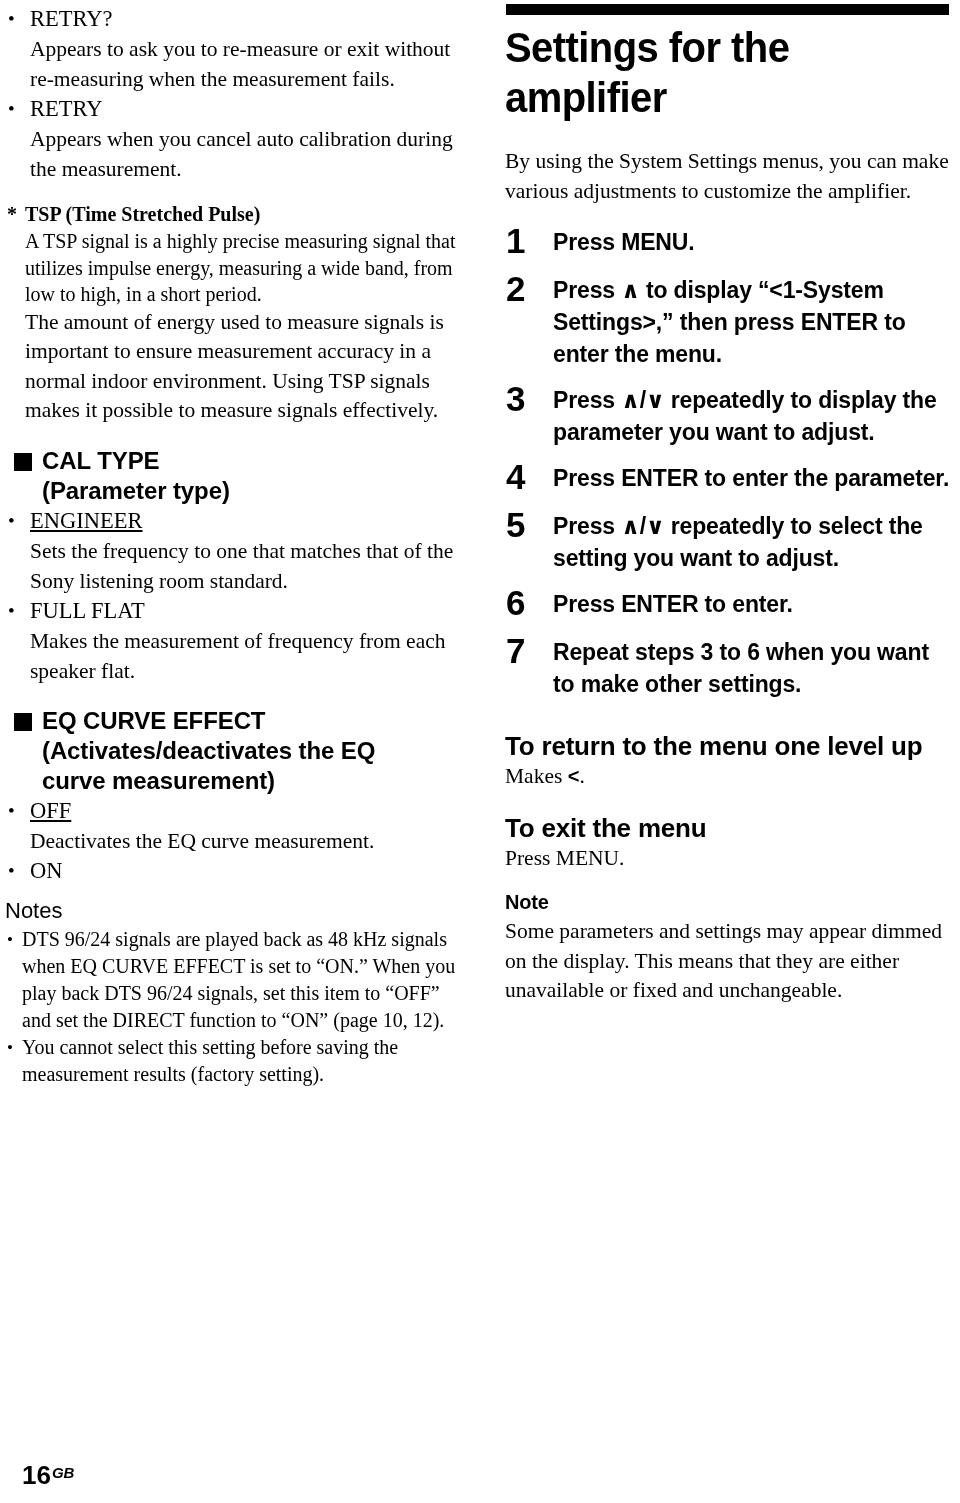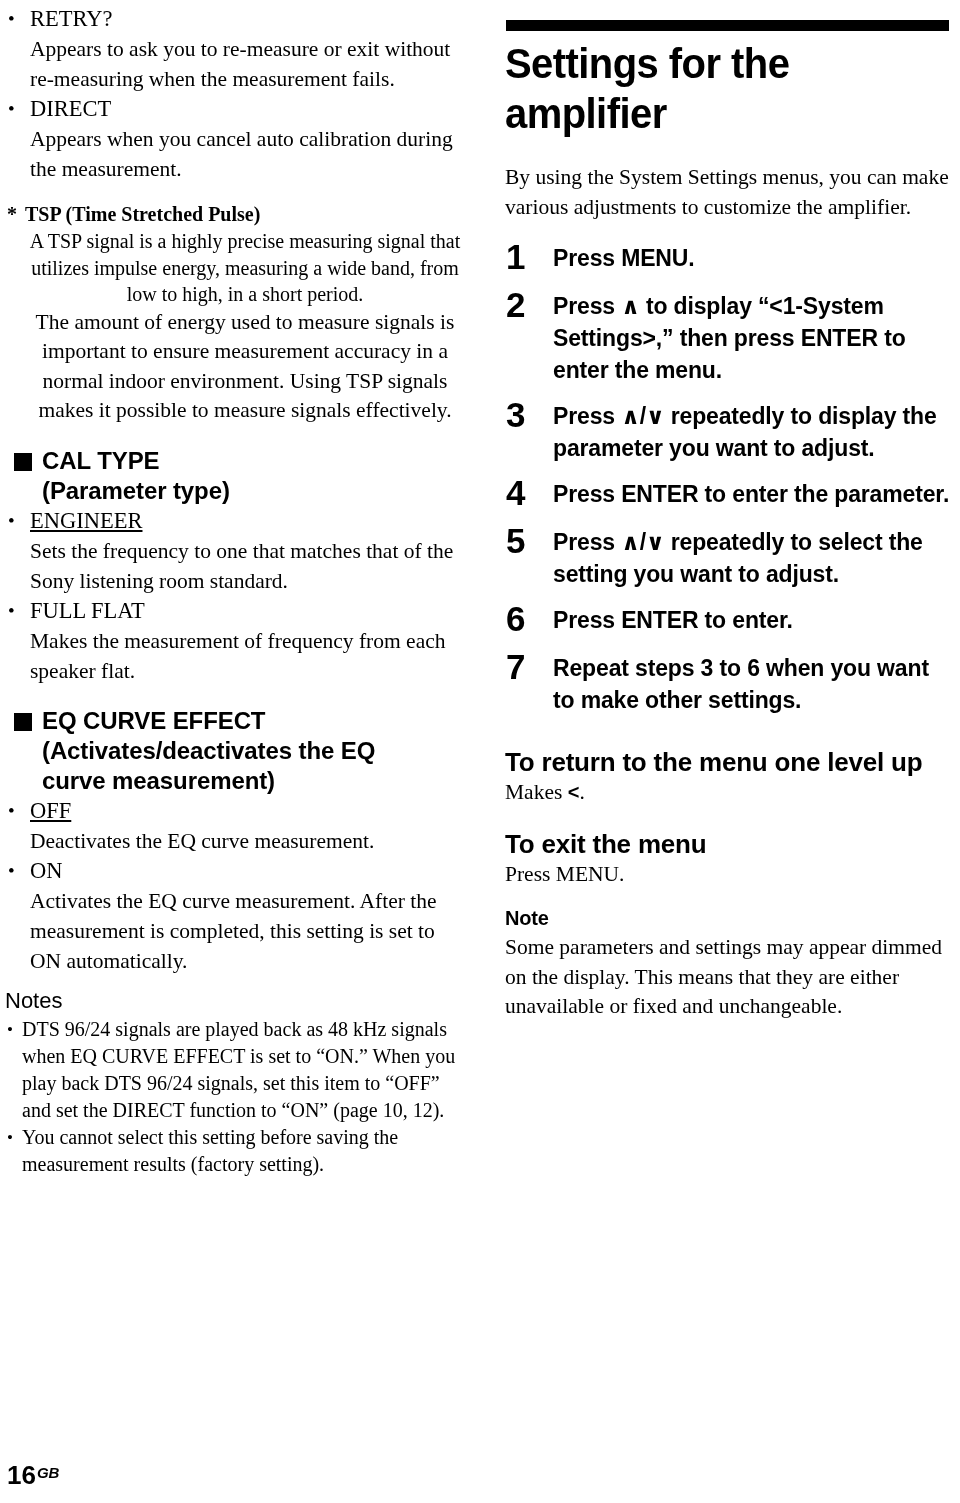--- a/index.html
+++ b/index.html
@@ -25,21 +25,21 @@
   
   .col-left {
     position: absolute;
     left: 5px;
     top: 4px;
     width: 460px;
   }
   .col-right {
     position: absolute;
     left: 505px;
-    top: 20px;
+    top: 4px;
     width: 448px;
   }
 
   
   .bullet-row {
     position: relative;
     padding-left: 25px;
     font-size: 22px;
     line-height: 30px;
   }
@@ -77,21 +77,20 @@
   }
   .footnote-star {
     position: absolute;
     left: 2px;
     top: 0;
   }
   .footnote-body {
     padding-left: 20px;
     font-size: 20px;
     line-height: 26.5px;
-    text-align: center;
   }
   .footnote-body.big {
     font-size: 21.5px;
     line-height: 29.5px;
   }
 
   
   .sec-head {
     font-family: "Liberation Sans", "DejaVu Sans", sans-serif;
     font-weight: bold;
@@ -199,21 +198,21 @@
 
   .sp-30 { height: 30px; }
   .sp-20 { height: 20px; }
   .sp-14 { height: 14px; }
   .sp-10 { height: 10px; }
   .sp-6  { height: 6px; }
 
   
   .footer {
     position: absolute;
-    left: 7px;
+    left: 22px;
     bottom: 14px;
     font-family: "Liberation Sans", "DejaVu Sans", sans-serif;
     font-weight: bold;
     font-size: 26px;
     line-height: 28px;
   }
   .footer sup {
     font-size: 15px;
     font-style: italic;
     font-weight: bold;
@@ -231,21 +230,21 @@
     <div>
 
       <div class="bullet-row">
         <span class="bullet-dot">•</span>
         <span class="term">RETRY?</span>
       </div>
       <div class="desc">Appears to ask you to re-measure or exit without re-measuring when the measurement fails.</div>
 
       <div class="bullet-row">
         <span class="bullet-dot">•</span>
-        <span class="term">DIRECT</span>
+        <span class="term">RETRY</span>
       </div>
       <div class="desc">Appears when you cancel auto calibration during the measurement.</div>
 
     </div>
 
     <div class="footnote">
       <div class="footnote-head">
         <span class="footnote-star">*</span>
         <span>TSP (Time Stretched Pulse)</span>
       </div>
@@ -294,21 +293,20 @@
       <div class="bullet-row">
         <span class="bullet-dot">•</span>
         <span class="term u">OFF</span>
       </div>
       <div class="desc">Deactivates the EQ curve measurement.</div>
 
       <div class="bullet-row">
         <span class="bullet-dot">•</span>
         <span class="term">ON</span>
       </div>
-      <div class="desc">Activates the EQ curve measurement. After the measurement is completed, this setting is set to ON automatically.</div>
     </div>
 
     <div class="sp-10"></div>
 
     <div>
       <div class="notes-head">Notes</div>
 
       <div class="note-item">
         <span class="bullet-dot">•</span>
         <span>DTS 96/24 signals are played back as 48 kHz signals when EQ CURVE EFFECT is set to “ON.” When you play back DTS 96/24 signals, set this item to “OFF” and set the DIRECT function to “ON” (page 10, 12).</span>

